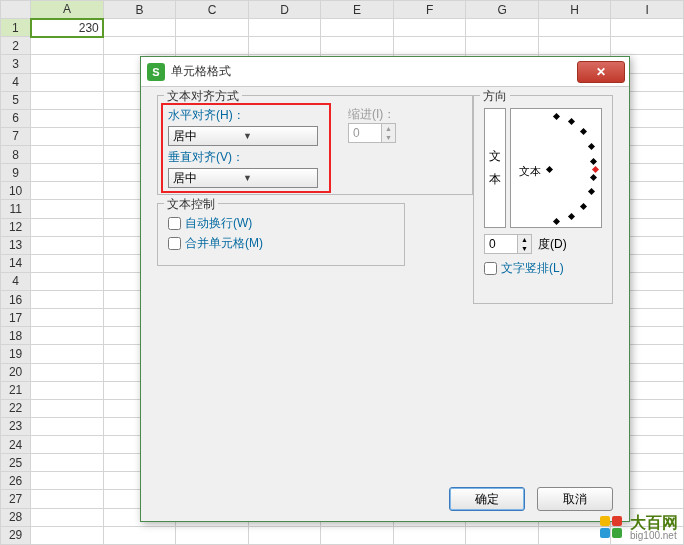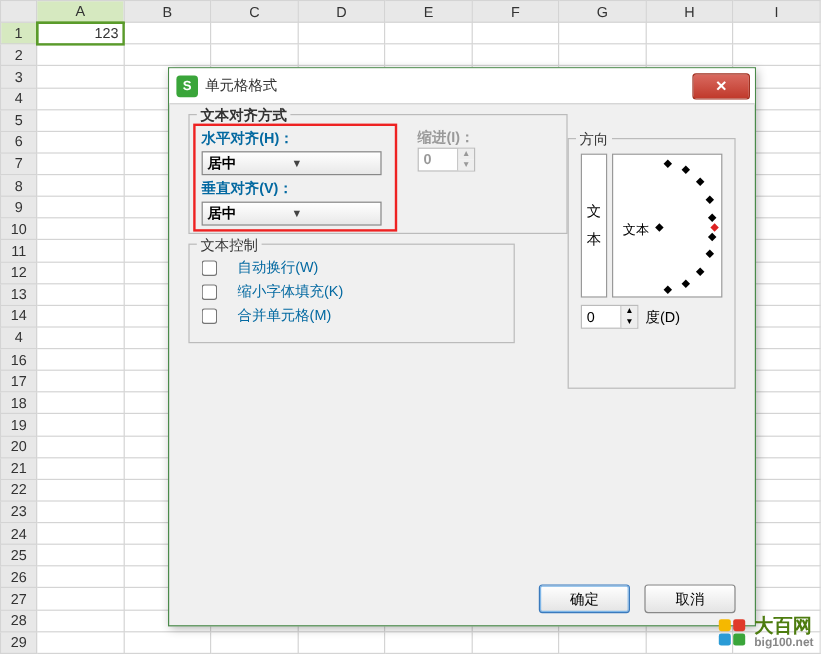--- a/index.html
+++ b/index.html
@@ -37,65 +37,65 @@
 .combo span { flex: 1; }
 .combo .arrow { font-size: 9px; color: #444; }
 .indent { position: absolute; left: 190px; top: 10px; color: #999; }
 .spin { display: inline-flex; align-items: center; border: 1px solid #bbb; width: 48px; height: 20px; background: #fff; color: #999; }
 .spin span { flex: 1; padding: 0 4px; }
 .spin .arrows { width: 14px; height: 100%; border-left: 1px solid #bbb; display: flex; flex-direction: column; }
 .spin .arrows div { flex: 1; font-size: 7px; display: flex; align-items: center; justify-content: center; background: #eee; }
 
 .hlbox { position: absolute; border: 2px solid #e22; pointer-events: none; }
 
-.checks .row { display: flex; align-items: center; gap: 17px; }
+.checks .row { display: flex; align-items: center; gap: 4px; }
 .checks input[type=checkbox] { width: 13px; height: 13px; }
 
 
 .orient { position: absolute; right: 16px; top: 8px; width: 140px; }
-.orient .fieldset { height: 209px; margin-top: 20px; }
+.orient .fieldset { height: 209px; }
 .dial { display: flex; gap: 4px; margin-top: 4px; }
 .vbox { width: 22px; height: 120px; border: 1px solid #999; background: #fff; display: flex; flex-direction: column; align-items: center; justify-content: center; gap: 6px; }
 .dialpad { width: 92px; height: 120px; border: 1px solid #999; background: #fff; position: relative; }
 .dot { position: absolute; width: 5px; height: 5px; background: #000; transform: rotate(45deg); }
 .dot.red { background: #d22; }
 .dialtxt { position: absolute; left: 8px; top: 55px; font-size: 11px; }
 .degrow { display: flex; align-items: center; gap: 6px; margin-top: 6px; }
 
 .btnrow { position: absolute; bottom: 10px; right: 16px; display: flex; gap: 12px; }
 .btn { width: 76px; height: 24px; border: 1px solid #888; background: linear-gradient(#fff,#e4e4e4); border-radius: 3px; display: flex; align-items: center; justify-content: center; cursor: pointer; }
 .btn.primary { border: 1px solid #3a7abd; box-shadow: 0 0 0 1px #7eb6e8 inset; }
 
 .watermark { position: absolute; right: 6px; bottom: 4px; display: flex; align-items: center; gap: 6px; }
 .watermark .logo { width: 24px; height: 24px; position: relative; }
 .watermark .logo span { position: absolute; width: 10px; height: 10px; border-radius: 2px; }
 .watermark .txt { line-height: 1; }
 .watermark .big { font-size: 16px; font-weight: bold; color: #4d7c0f; }
-.watermark .small { font-size: 10px; color: #888; font-weight: bold; }
+.watermark .small { font-size: 10px; color: #888; }
 </style>
 </head>
 <body>
 
 <table class="sheet">
   <tbody>
       <tr>
     <th class="corner"></th>
     <th class="colh sel">A</th>
     <th class="colh">B</th>
     <th class="colh">C</th>
     <th class="colh">D</th>
     <th class="colh">E</th>
     <th class="colh">F</th>
     <th class="colh">G</th>
     <th class="colh">H</th>
     <th class="colh">I</th>
   </tr>
   <tr>
         <th class="rowh sel">1</th>
-        <td class="selcell">123</td>
+        <td class="selcell">230</td>
         <td></td>
         <td></td>
         <td></td>
         <td></td>
         <td></td>
         <td></td>
         <td></td>
         <td></td>
       </tr>
   <tr>
@@ -442,21 +442,21 @@
     <div class="appicon">S</div>
     <div class="ttl">单元格格式</div>
     <div class="closebtn">
         <span>✕</span>
       </div>
   </div>
 
 
   <div class="content">
 
-    <div class="fieldset" style="width:316px; height:100px;font-weight:bold;">
+    <div class="fieldset" style="width:316px; height:100px;">
       <span class="legend">文本对齐方式</span>
       <div class="row">
         <label>水平对齐(H)：</label><br>
         <div class="combo">
           <span>居中</span>
           <span class="arrow">▼</span>
         </div>
       </div>
       <div class="row">
         <label>垂直对齐(V)：</label><br>
@@ -472,29 +472,25 @@
           <div class="arrows">
               <div>▲</div>
               <div>▼</div>
             </div>
         </div>
       </div>
     </div>
 
     <div class="hlbox" style="left:20px; top:16px; width:170px; height:90px;"></div>
 
-    <div class="fieldset checks" style="width:272px;">
+    <div class="fieldset checks" style="width:248px;">
       <span class="legend">文本控制</span>
       <div class="row">
           <input type="checkbox" style="">
           <label>自动换行(W)</label>
-        </div>
-      <div class="row">
-          <input type="checkbox" style="">
-          <label>缩小字体填充(K)</label>
         </div>
       <div class="row">
           <input type="checkbox" style="">
           <label>合并单元格(M)</label>
         </div>
     </div>
 
     <div class="orient">
       <div class="fieldset">
         <span class="legend">方向</span>
@@ -522,20 +518,24 @@
         <div class="degrow">
           <div class="spin" style="color:#000;">
             <span>0</span>
             <div class="arrows">
                 <div>▲</div>
                 <div>▼</div>
               </div>
           </div>
           <label>度(D)</label>
         </div>
+        <div class="row" style="margin-top:6px; display:flex; align-items:center; gap:4px;">
+          <input type="checkbox" style="">
+          <label>文字竖排(L)</label>
+        </div>
       </div>
     </div>
   </div>
 
   <div class="btnrow">
     <div class="btn primary">确定</div>
     <div class="btn">取消</div>
   </div>
 </div>
 

